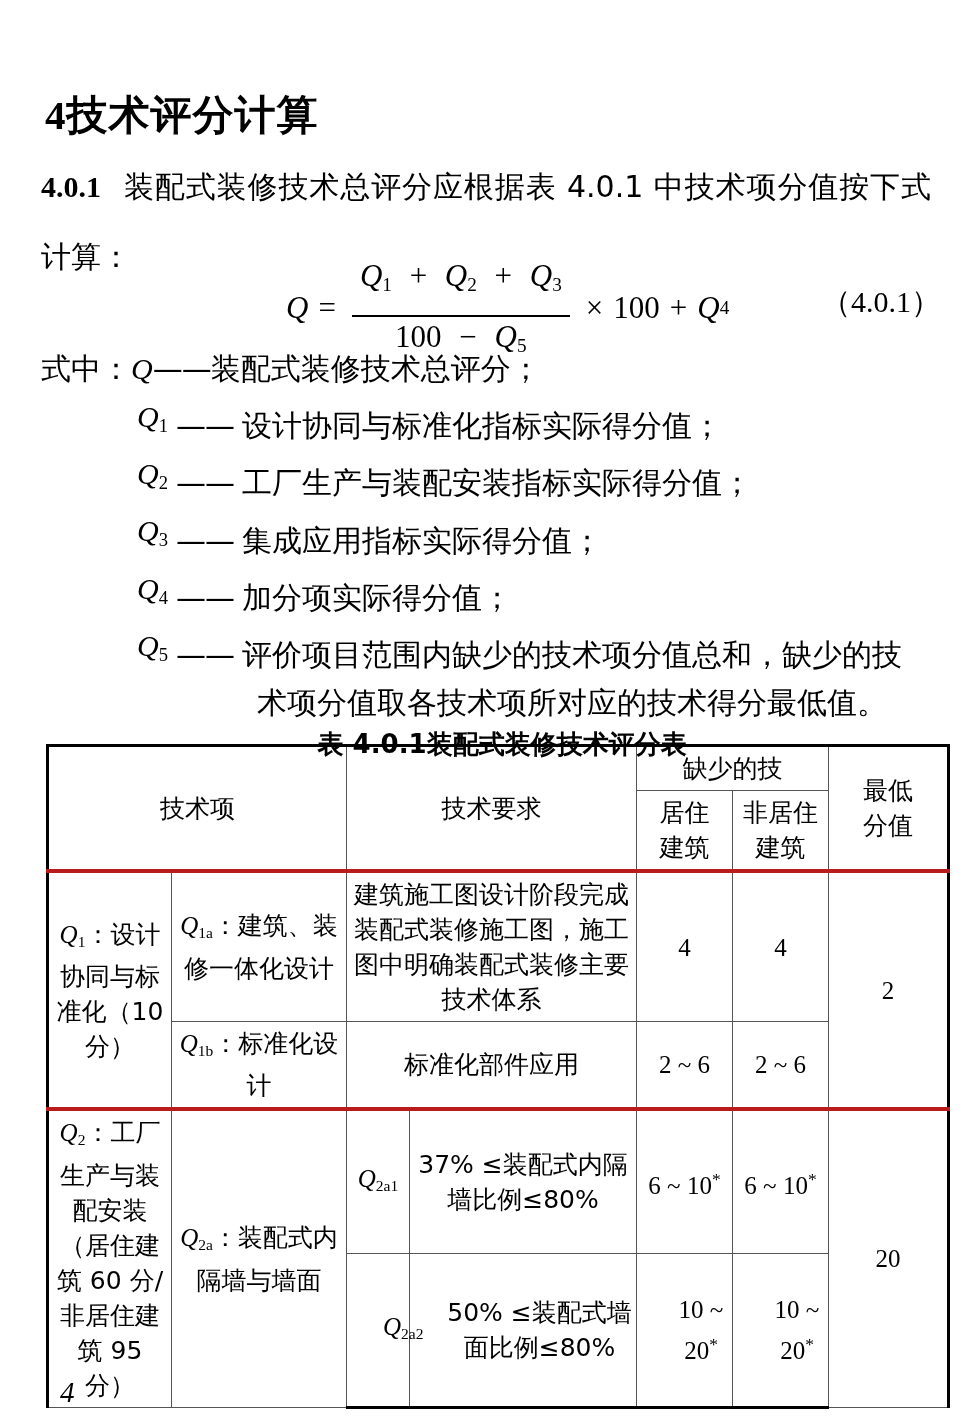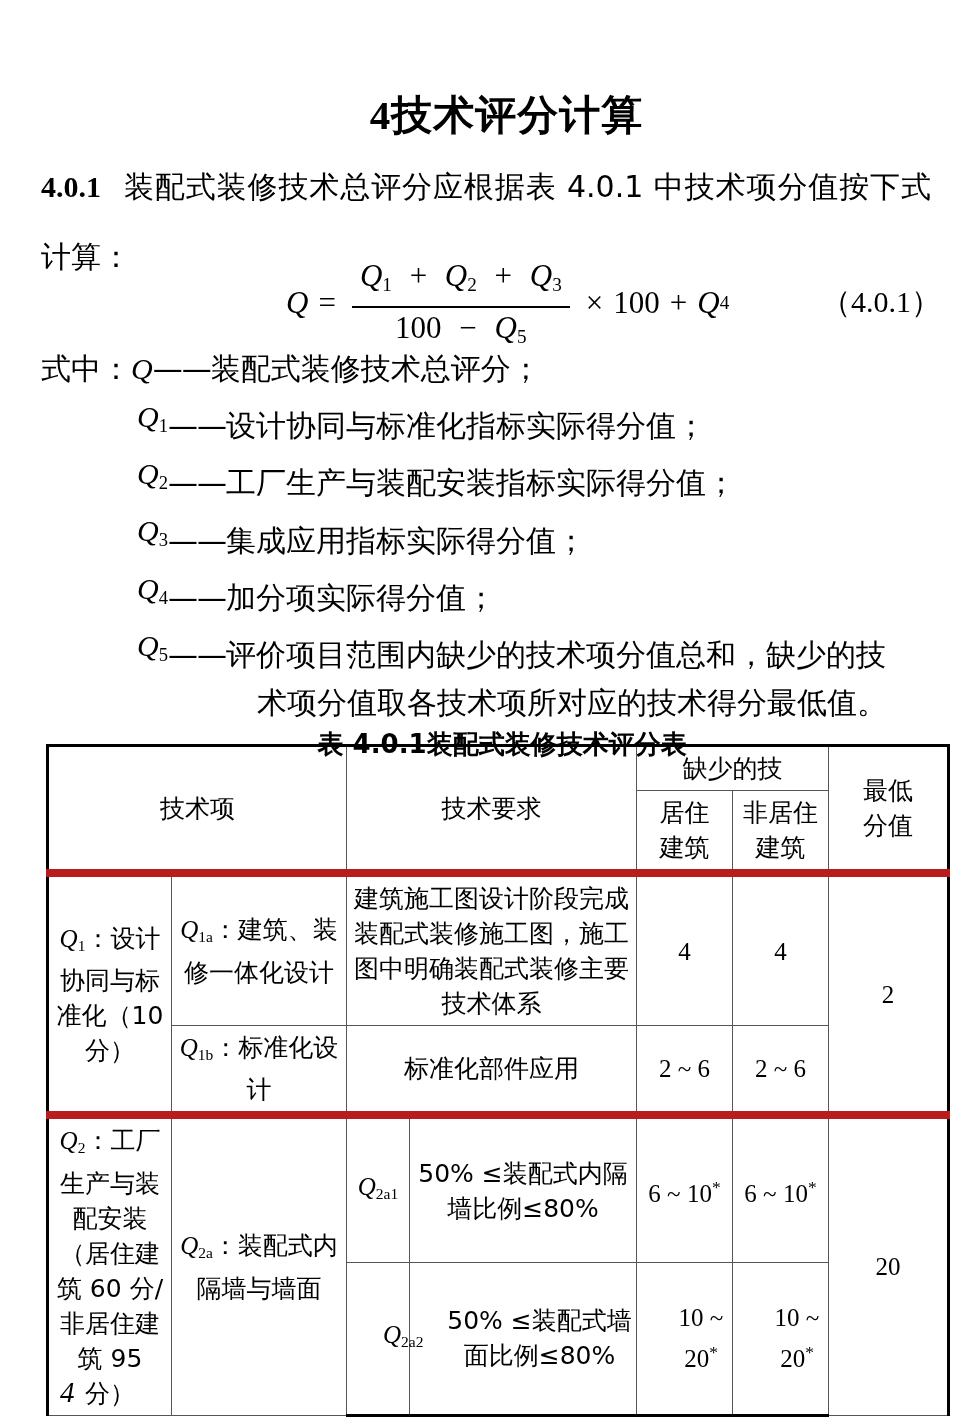--- a/index.html
+++ b/index.html
@@ -22,21 +22,20 @@
     width: 968px;
     height: 1427px;
   }
 
   
   .chapter-title {
     position: absolute;
     top: 40px;
     left: 0;
     width: 968px;
-    text-align: center;
     font-size: 41px;
     font-weight: bold;
     letter-spacing: 1px;
     white-space: pre;
   }
   .chapter-title .num {
     font-family: "Liberation Serif", serif;
   }
 
   
@@ -77,21 +76,21 @@
   }
   .formula .op { margin: 0 10px; font-style: normal; }
   .frac {
     display: inline-flex;
     flex-direction: column;
     align-items: center;
     margin: 0 6px;
     vertical-align: middle;
   }
   .frac .top {
-    padding: 0 8px 10px 8px;
+    padding: 0 8px 19px 8px;
     white-space: nowrap;
   }
   .frac .bar {
     width: 100%;
     height: 2px;
     background: #000;
   }
   .frac .bot {
     padding: 2px 8px 0 8px;
     white-space: nowrap;
@@ -144,21 +143,21 @@
     font-style: normal;
   }
   .wtext {
     flex: 1 1 auto;
     white-space: normal;
   }
   .wcont {
     padding-left: 216px;
     line-height: 48px;
   }
-  .indent-1 { padding-left: 96px; }
+  .indent-1 { padding-left: 96px; gap: 8px; }
 
   
   .table-caption {
     position: absolute;
     top: 697px;
     left: 0;
     width: 968px;
     text-align: center;
     font-size: 26px;
     font-weight: bold;
@@ -181,21 +180,21 @@
     border: 1px solid #555;
     text-align: center;
     vertical-align: middle;
     padding: 4px 3px;
     line-height: 35px;
   }
   .score-table .outer-top { border-top: 3px solid #000; }
   .score-table .outer-left { border-left: 3px solid #000; }
   .score-table .outer-right { border-right: 3px solid #000; }
   .score-table .outer-bottom { border-bottom: 3px solid #000; padding-left: 36px; }
-  .score-table .thick-above { border-top: 8px solid #b91c1c; }
+  .score-table .thick-above { border-top: 4px solid #b91c1c; }
 
   .cell-txt { display: block; }
   .itl {
     font-style: italic;
     font-family: "Liberation Serif", serif;
   }
   .tbl-han { font-family: "DejaVu Sans", sans-serif; font-style: normal; }
   sup.star { font-size: 0.7em; vertical-align: 0.5em; }
 
   
@@ -374,21 +373,21 @@
         <td class="outer-left thick-above" rowspan="2">
           <span class="cell-txt"><span class="itl">Q</span><sub class="v itl">2</sub><span class="tbl-han">：工厂生产与装配安装（居住建筑 60 分/非居住建筑 95 分）</span></span>
         </td>
         <td class="thick-above" rowspan="2">
           <span class="cell-txt"><span class="itl">Q</span><sub class="v itl">2a</sub><span class="tbl-han">：装配式内隔墙与墙面</span></span>
         </td>
         <td class="thick-above">
           <span class="cell-txt"><span class="itl">Q</span><sub class="v itl">2a1</sub></span>
         </td>
         <td class="thick-above">
-          <span class="cell-txt tbl-han">50% ≤装配式内隔墙比例≤80%</span>
+          <span class="cell-txt tbl-han">37% ≤装配式内隔墙比例≤80%</span>
         </td>
         <td class="thick-above">
           <span class="cell-txt"><span>6 ~ 10</span><sup class="star">*</sup></span>
         </td>
         <td class="thick-above">
           <span class="cell-txt"><span>6 ~ 10</span><sup class="star">*</sup></span>
         </td>
         <td class="outer-right thick-above" rowspan="2">
           <span class="cell-txt">20</span>
         </td>

